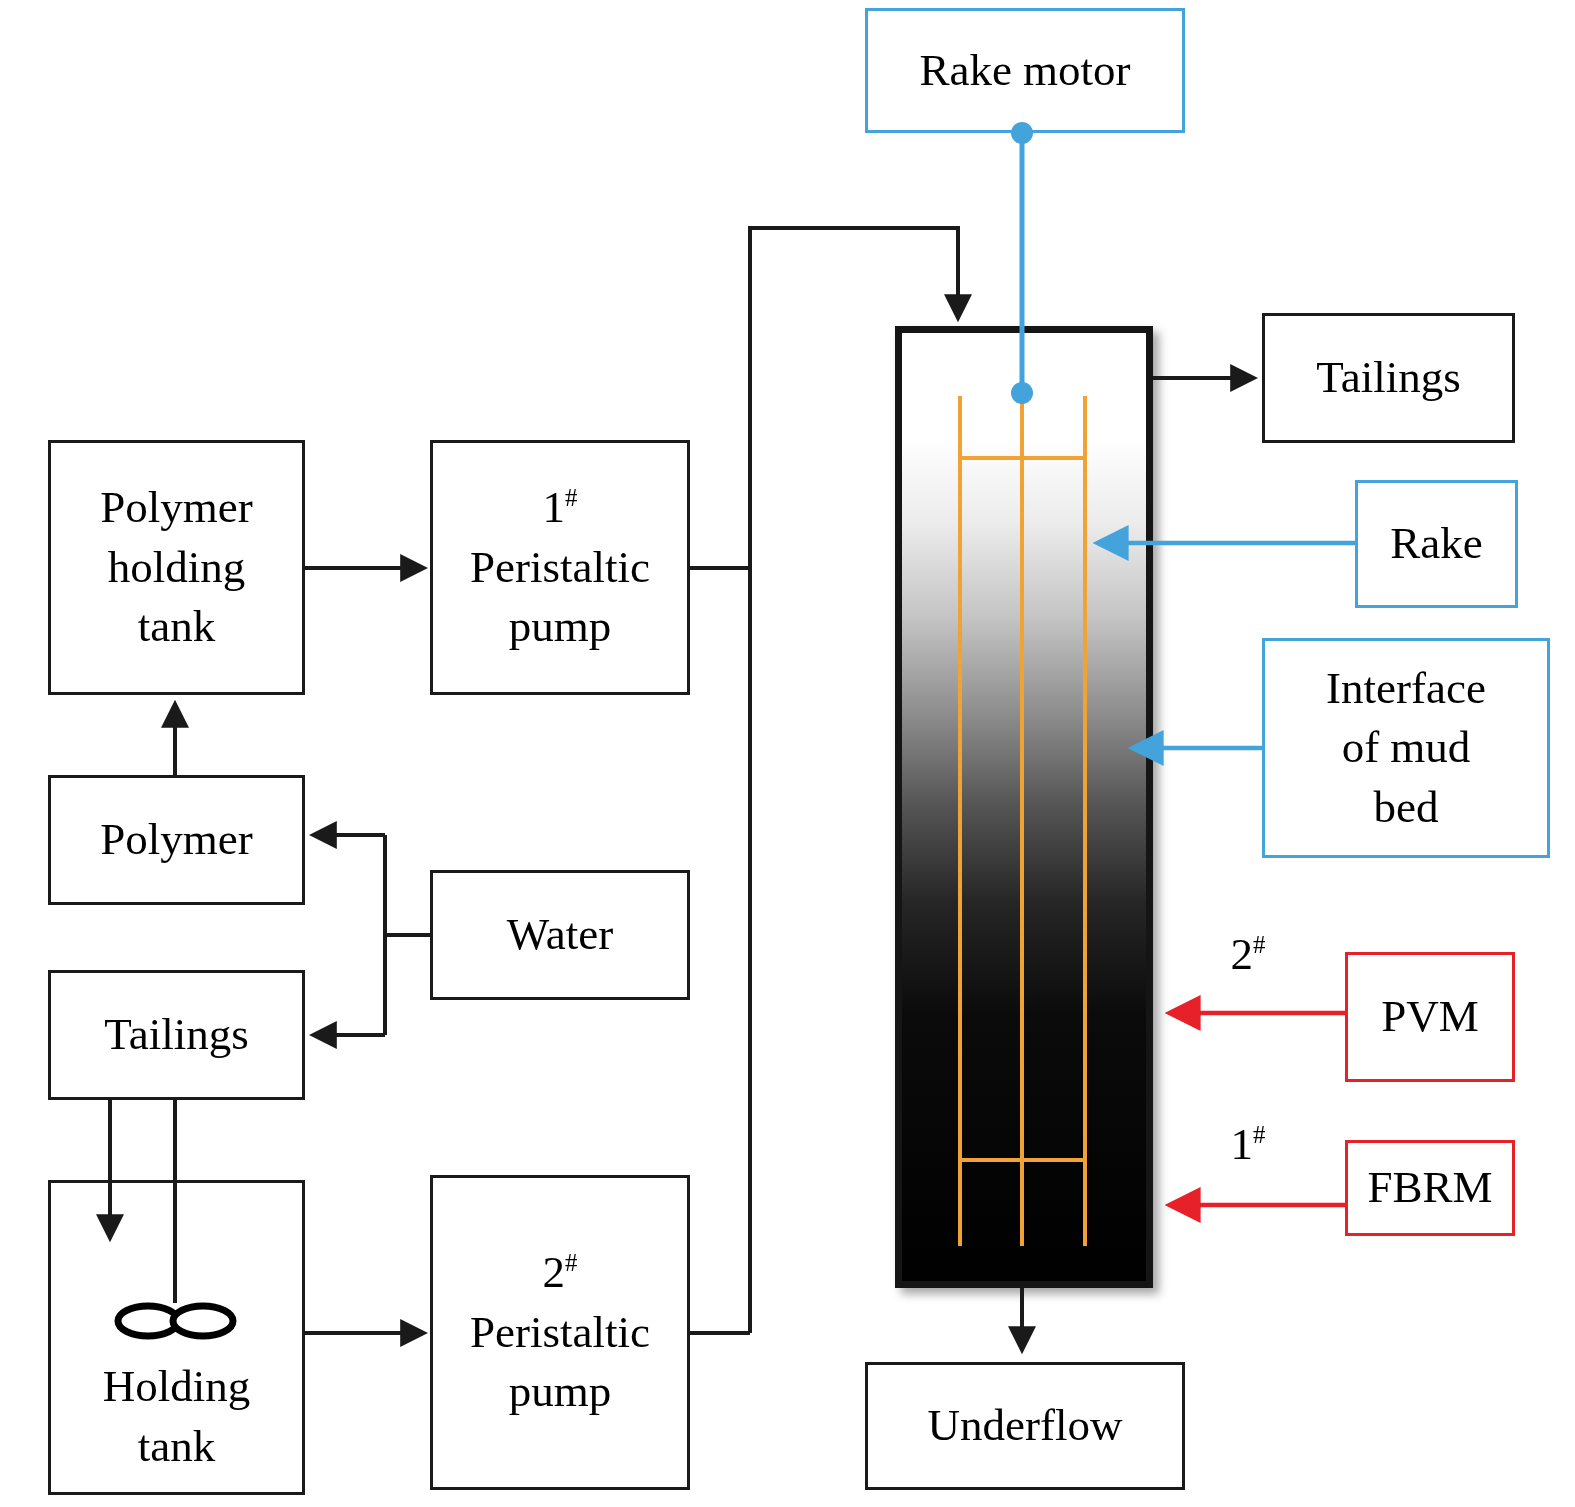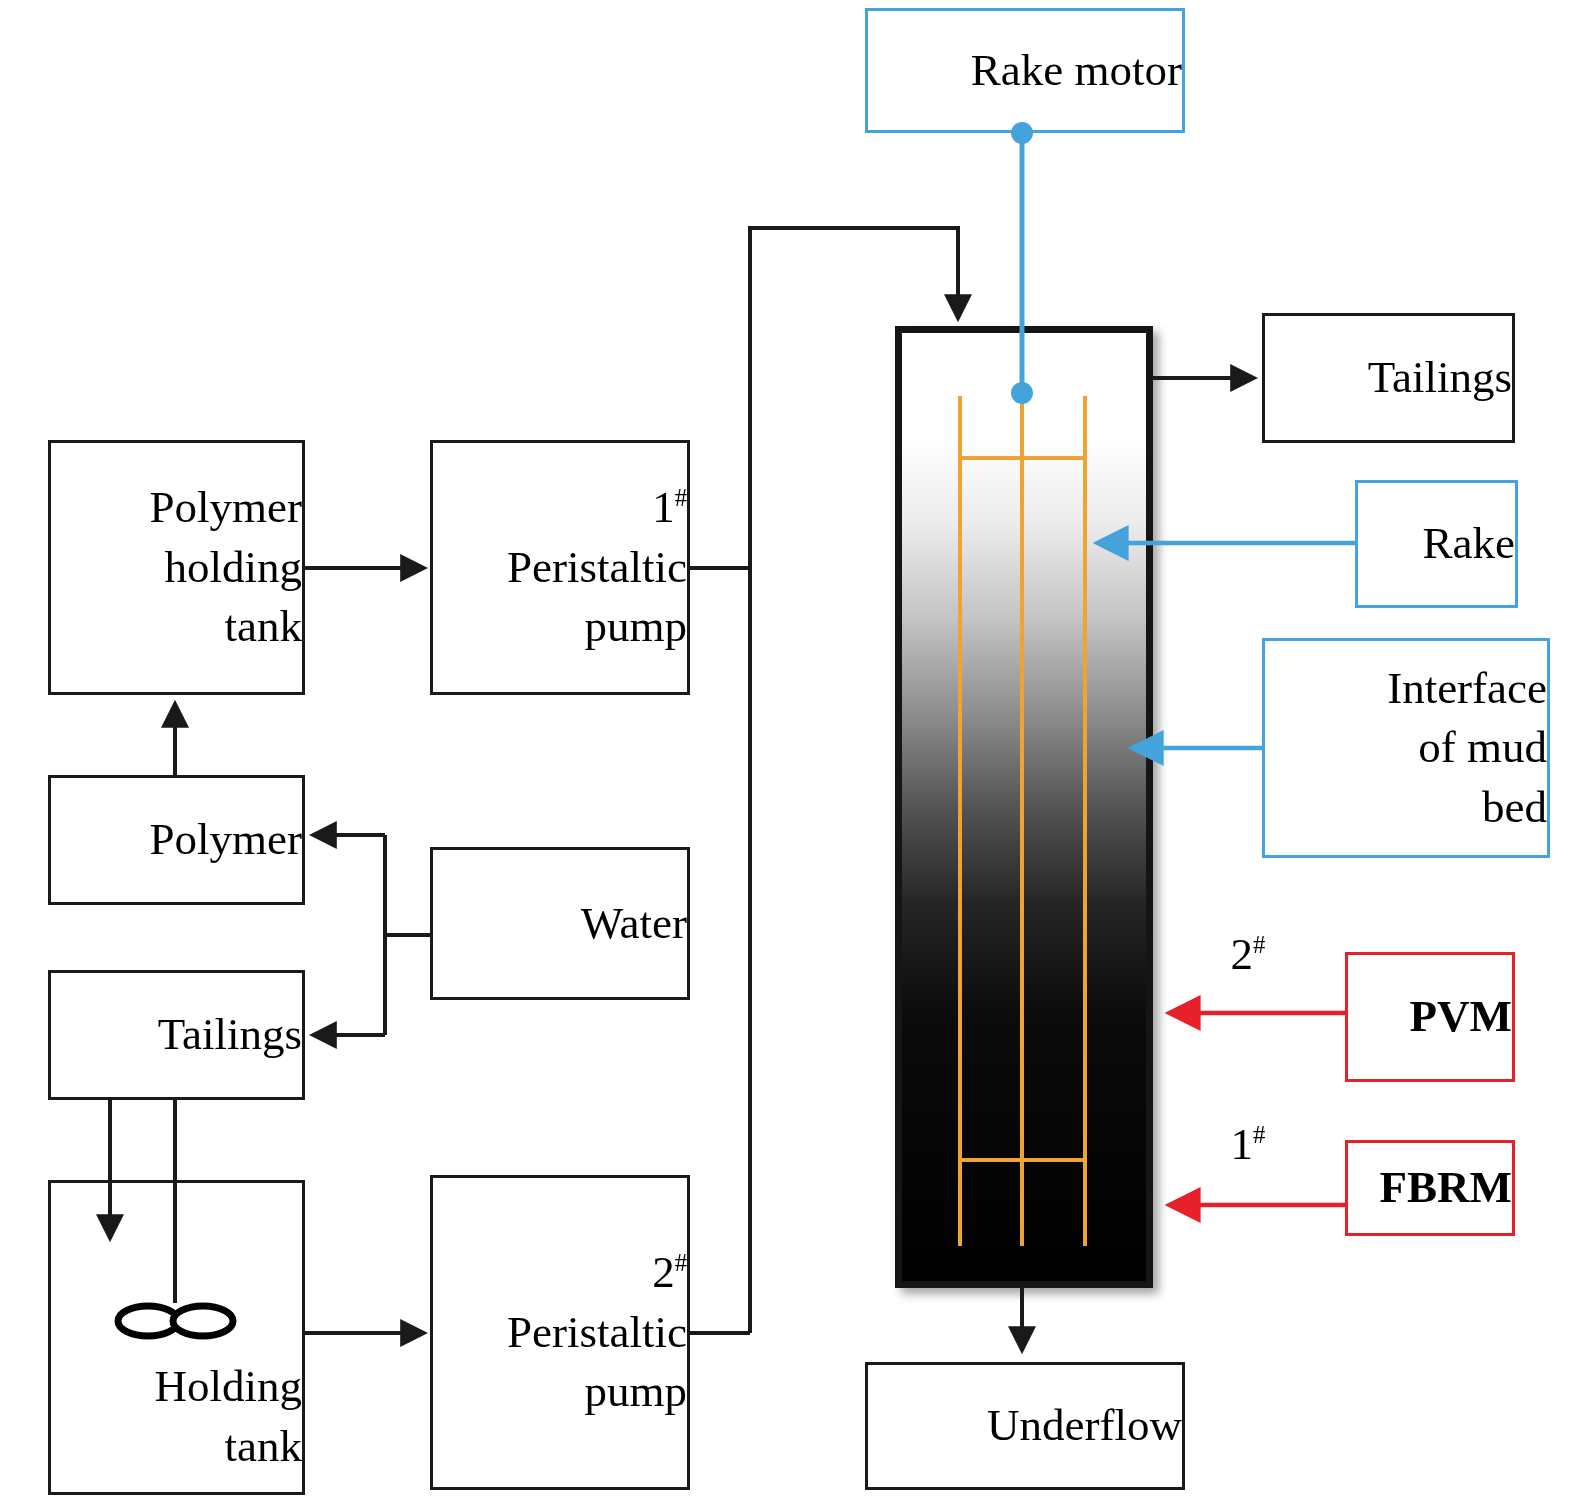--- a/index.html
+++ b/index.html
@@ -2,25 +2,25 @@
 <html><head>
 <meta charset="utf-8">
 <style>
   * { margin:0; padding:0; box-sizing:border-box; }
   html,body { background:#ffffff; }
   body { font-family:"Liberation Serif", serif; color:#000; }
   .canvas { position:relative; width:1575px; height:1507px; background:#fff; overflow:hidden; }
 
   .box {
     position:absolute; background:#fff; border:3px solid #1a1a1a;
-    display:flex; flex-direction:column; align-items:flex-end; justify-content:center;
+    display:flex; flex-direction:column; align-items:center; justify-content:center;
     text-align:center; font-size:45px; line-height:1.32; z-index:2;
   }
   .box.blue { border-color:#45a3dc; }
-  .box.red  { border-color:#e62129;font-weight:bold; }
+  .box.red  { border-color:#e62129; }
 
   .column {
     position:absolute; left:895px; top:326px; width:258px; height:962px;
     border:7px solid #151515; z-index:1;
     background:linear-gradient(180deg,
       #ffffff 0%, #ffffff 11%, #ececec 20%, #c4c4c4 30%,
       #8e8e8e 40%, #545454 50%, #262626 60%, #0b0b0b 72%, #000 100%);
     box-shadow:6px 6px 9px rgba(0,0,0,0.35);
   }
 
@@ -78,21 +78,21 @@
   <div class="box" style="left:430px;top:440px;width:260px;height:255px">
     <span><span>1</span><sup>#</sup></span>
     <span>Peristaltic</span>
     <span>pump</span>
   </div>
 
   <div class="box" style="left:48px;top:775px;width:257px;height:130px">
     <span>Polymer</span>
   </div>
 
-  <div class="box" style="left:430px;top:847px;width:260px;height:153px">
+  <div class="box" style="left:430px;top:870px;width:260px;height:130px">
     <span>Water</span>
   </div>
 
   <div class="box" style="left:48px;top:970px;width:257px;height:130px">
     <span>Tailings</span>
   </div>
 
   <div class="box holding-tank-box" style="left:48px;top:1180px;width:257px;height:315px">
     <span>Holding</span>
     <span>tank</span>

